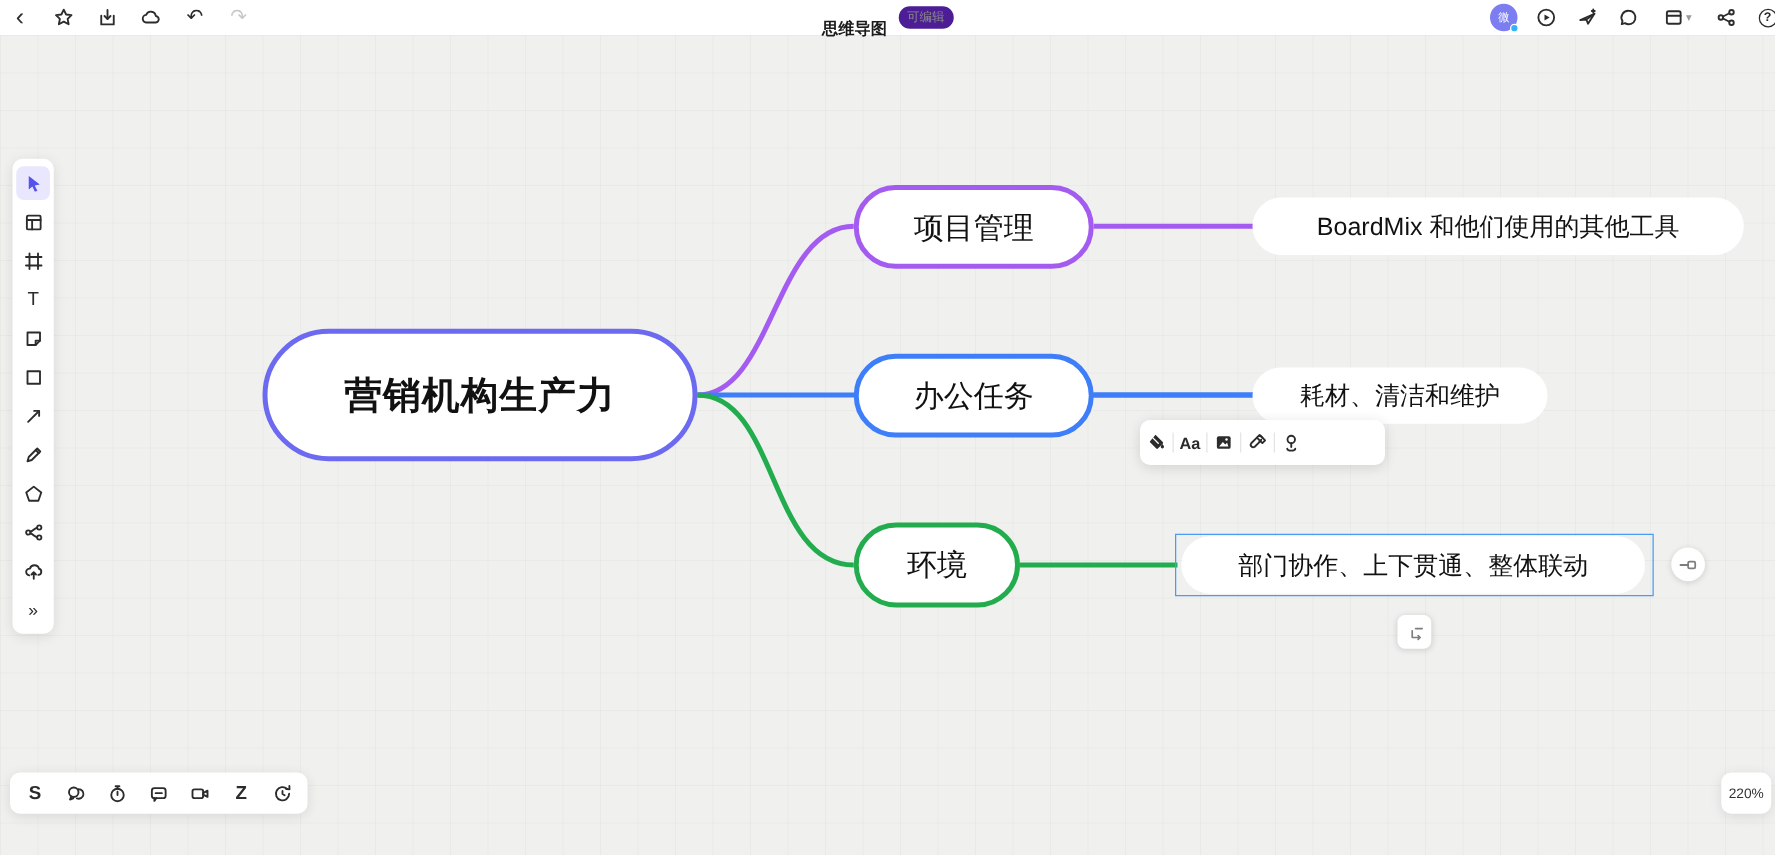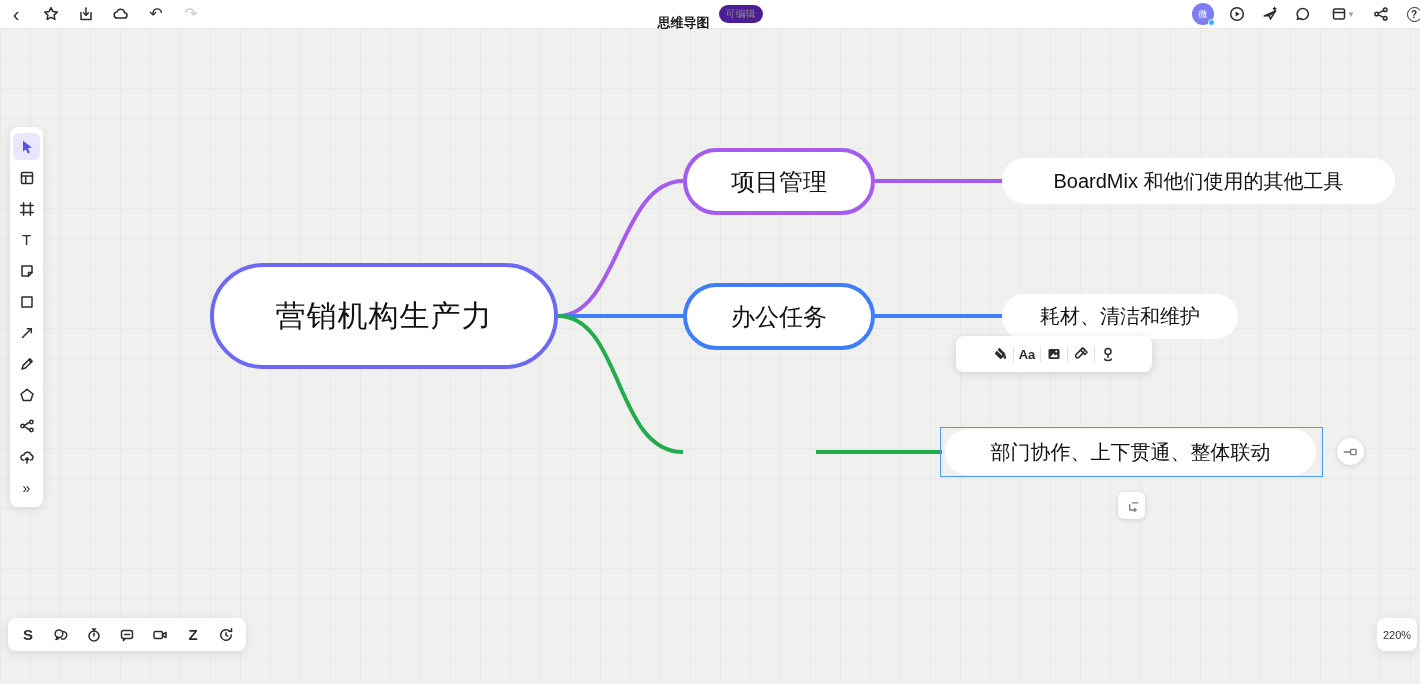--- a/index.html
+++ b/index.html
@@ -30,36 +30,36 @@
   
   .canvas { position:absolute; top:28px; left:0; width:1420px; height:656px; background:#f0f0ef;
     background-image:linear-gradient(rgba(0,0,0,.028) 1px,transparent 1px),
                      linear-gradient(90deg,rgba(0,0,0,.028) 1px,transparent 1px);
     background-size:30px 30px; }
   .connectors { position:absolute; top:0; left:0; z-index:1; }
 
   .node { position:absolute; background:#fff; display:flex; align-items:center; justify-content:center;
     z-index:3; color:#111; }
   .node-root { left:210px; top:235px; width:348px; height:106px; border:4px solid #6c6af0;
-    border-radius:53px; font-size:30px; font-weight:400; letter-spacing:1px; }
+    border-radius:53px; font-size:30px; font-weight:700; letter-spacing:1px; }
   .node-branch { width:192px; height:67px; border-radius:34px; border:4px solid; font-size:24px; }
   .node-b1 { left:683px; top:120px; }
   .node-b2 { left:683px; top:255px; }
   .node-b3 { left:683px; top:390px; width:133px; height:68px; }
   .node-leaf { border-radius:23px; font-size:20px; }
   .leaf-1 { left:1002px; top:130px; width:393px; height:46px; }
   .leaf-2 { left:1002px; top:266px; width:236px; height:45px; }
   .leaf-3 { left:945px; top:401px; width:371px; height:46px; }
   .selection-box { position:absolute; left:940px; top:399px; width:383px; height:50px;
     border:1.5px solid #4a9bf5; z-index:4; background:transparent; }
 
   
   .float-toolbar { position:absolute; left:912px; top:308px; width:196px; height:36px; background:#fff;
     border-radius:8px; box-shadow:0 2px 10px rgba(0,0,0,.13); display:flex; align-items:center;
-    justify-content:center; z-index:10;margin-left:44px; }
+    justify-content:flex-start; z-index:10; }
   .ft-item { width:26px; height:26px; display:flex; align-items:center; justify-content:center; cursor:pointer; }
   .ft-sep { width:1px; height:16px; background:#e4e4e4; }
   .ft-aa { font-size:13px; font-weight:600; color:#2c2c2c; }
 
   
   .collapse-handle { position:absolute; left:1337px; top:410px; width:27px; height:27px; background:#fff;
     border-radius:50%; box-shadow:0 1px 5px rgba(0,0,0,.15); display:flex; align-items:center;
     justify-content:center; z-index:6; cursor:pointer; }
   .addchild-btn { position:absolute; left:1118px; top:464px; width:27px; height:27px; background:#fff;
     border-radius:6px; box-shadow:0 1px 5px rgba(0,0,0,.15); display:flex; align-items:center;
@@ -194,20 +194,23 @@
     <span>办公任务</span>
   </div>
 
   <div class="node node-leaf leaf-1">
     <span>BoardMix 和他们使用的其他工具</span>
   </div>
   <div class="node node-leaf leaf-2">
     <span>耗材、清洁和维护</span>
   </div>
 
+  <div class="node node-branch node-b3" style="border-color: rgb(34, 172, 78);">
+    <span>环境</span>
+  </div>
   <div class="node node-leaf leaf-3">
     <span>部门协作、上下贯通、整体联动</span>
   </div>
   <div class="selection-box" style="border-color: rgb(74, 155, 245);"></div>
 
   <div class="float-toolbar">
     <div class="ft-item">
       <svg class="ic" viewBox="0 0 16 16">
           <path d="M7.4 1.8 13.2 7.6 a.9.9 0 0 1 0 1.3 L9.3 12.8 a.9.9 0 0 1-1.3 0 L3.2 8 a.9.9 0 0 1 0-1.3 Z" fill="#2c2c2c" stroke="none"></path>
           <path d="M4.9 3.9 9.6 8.6" stroke="#fff" stroke-width="1.1"></path>

